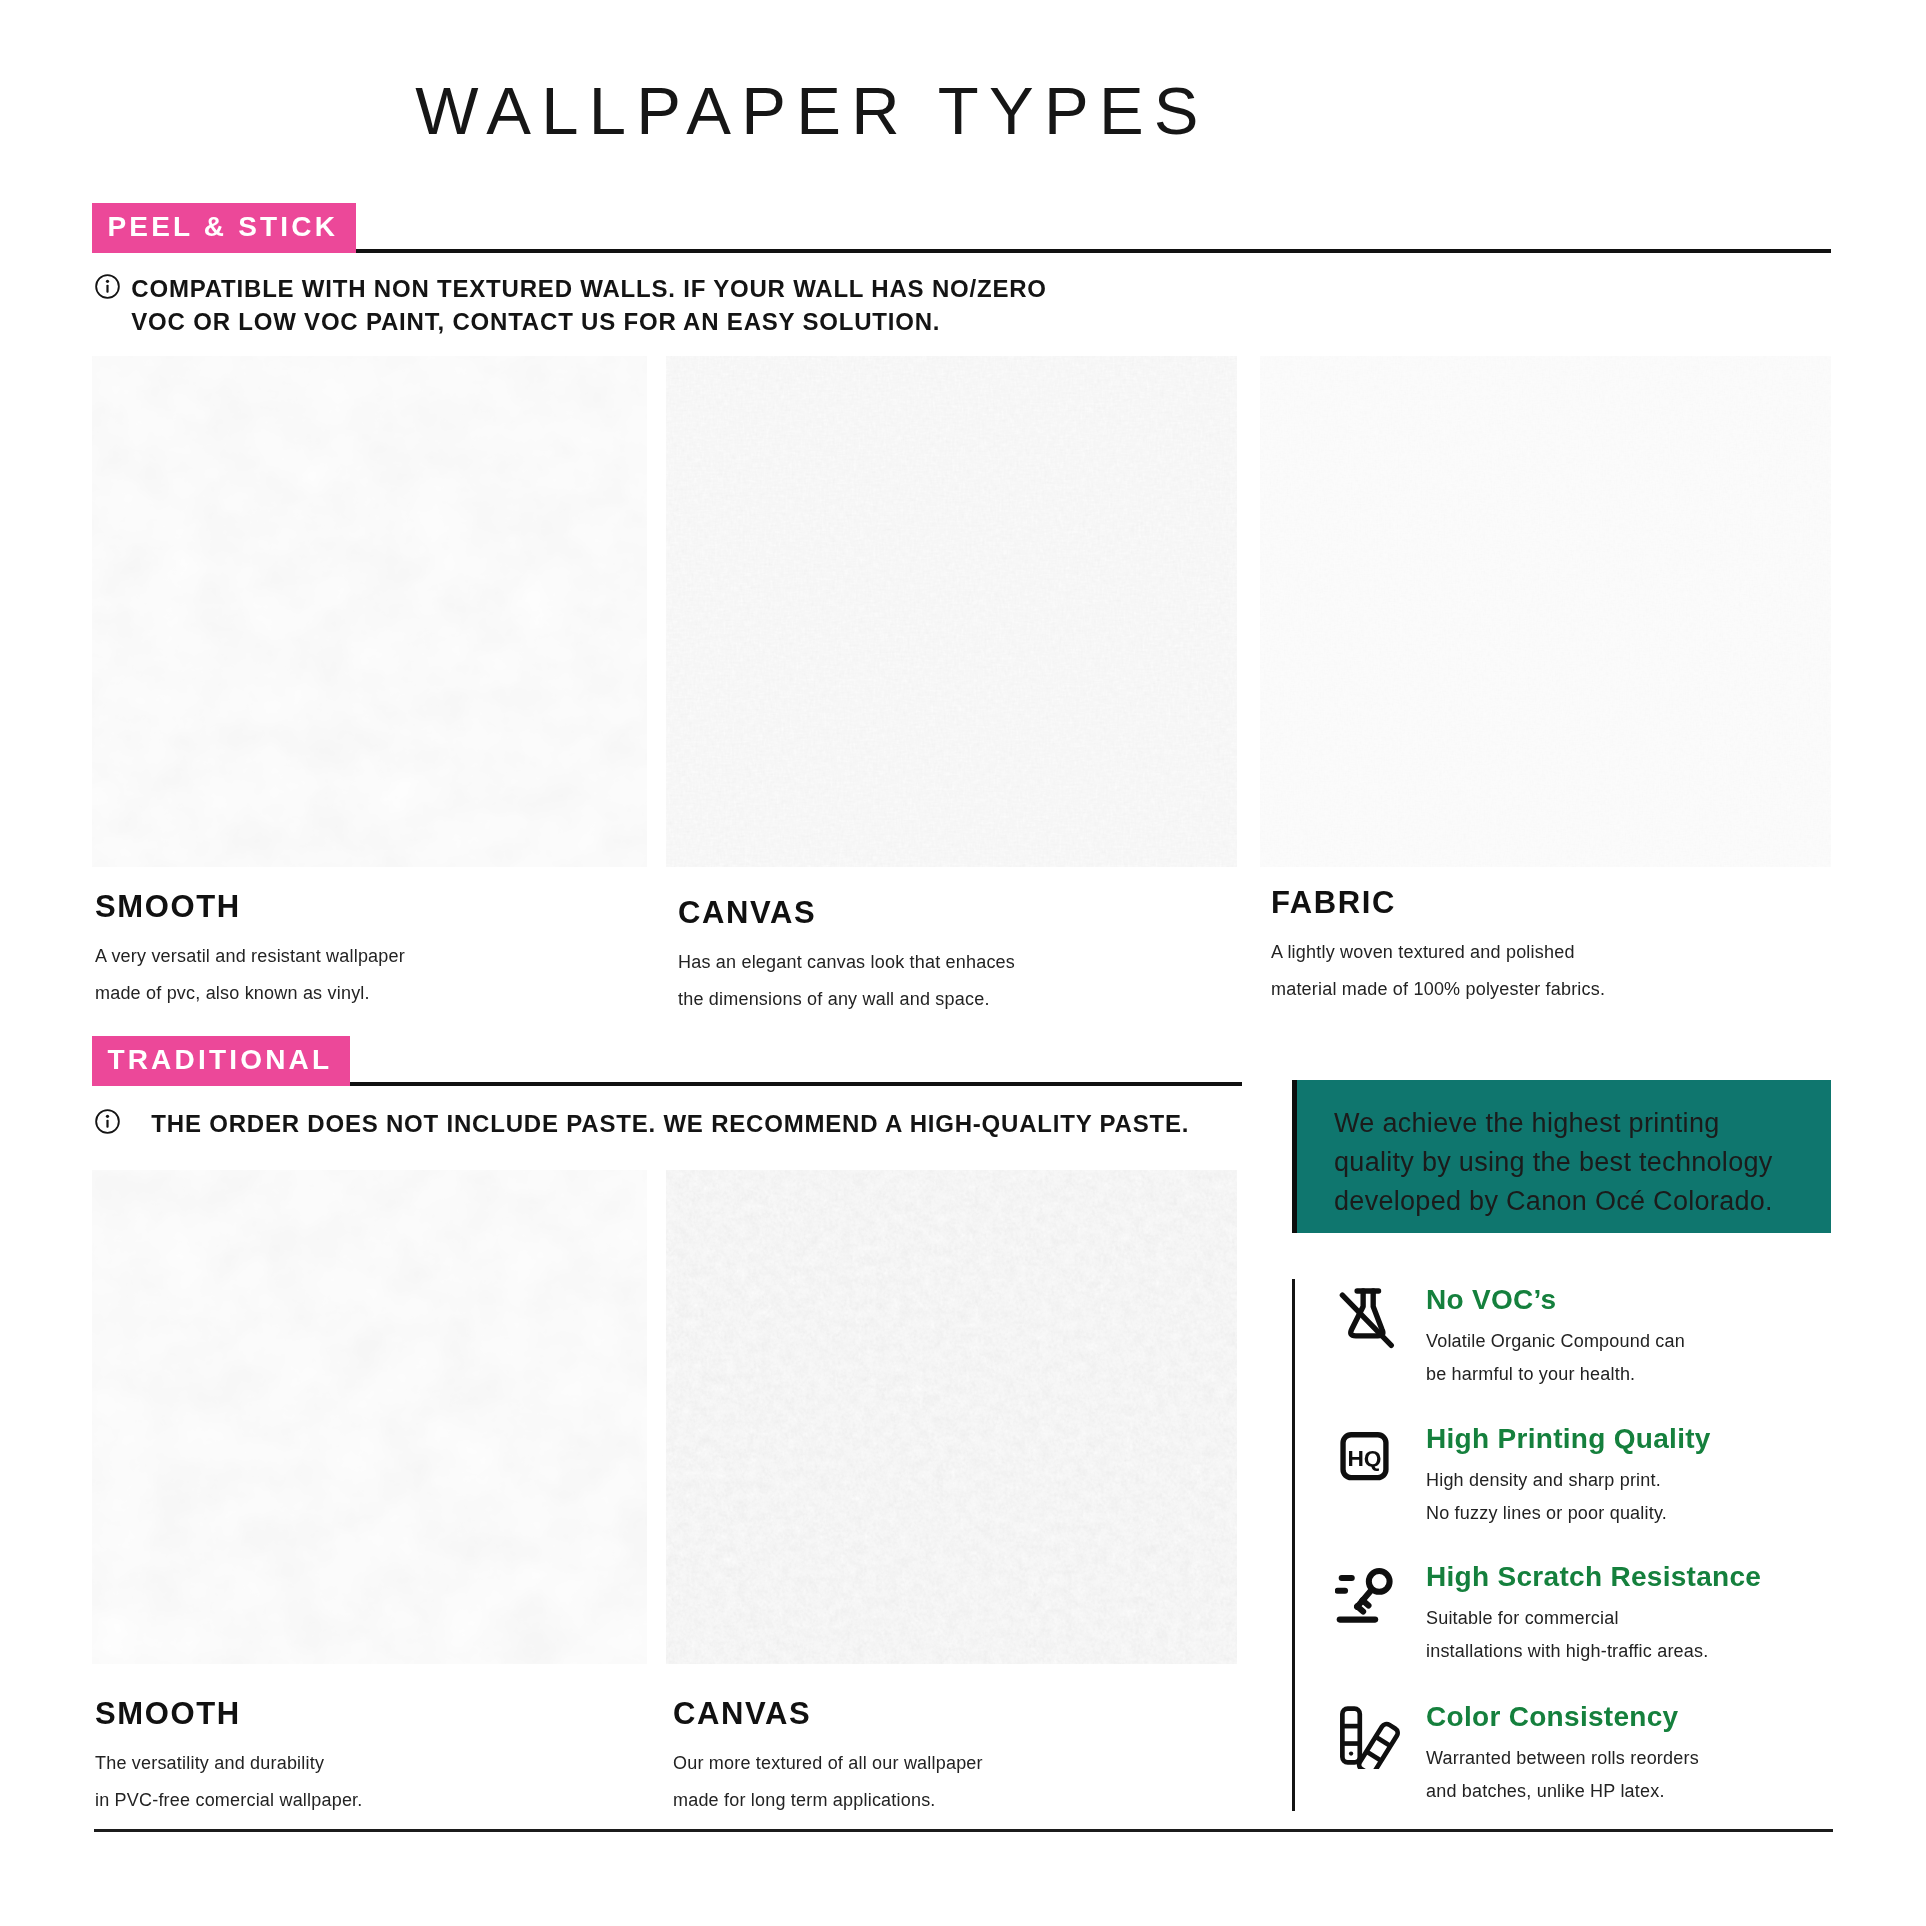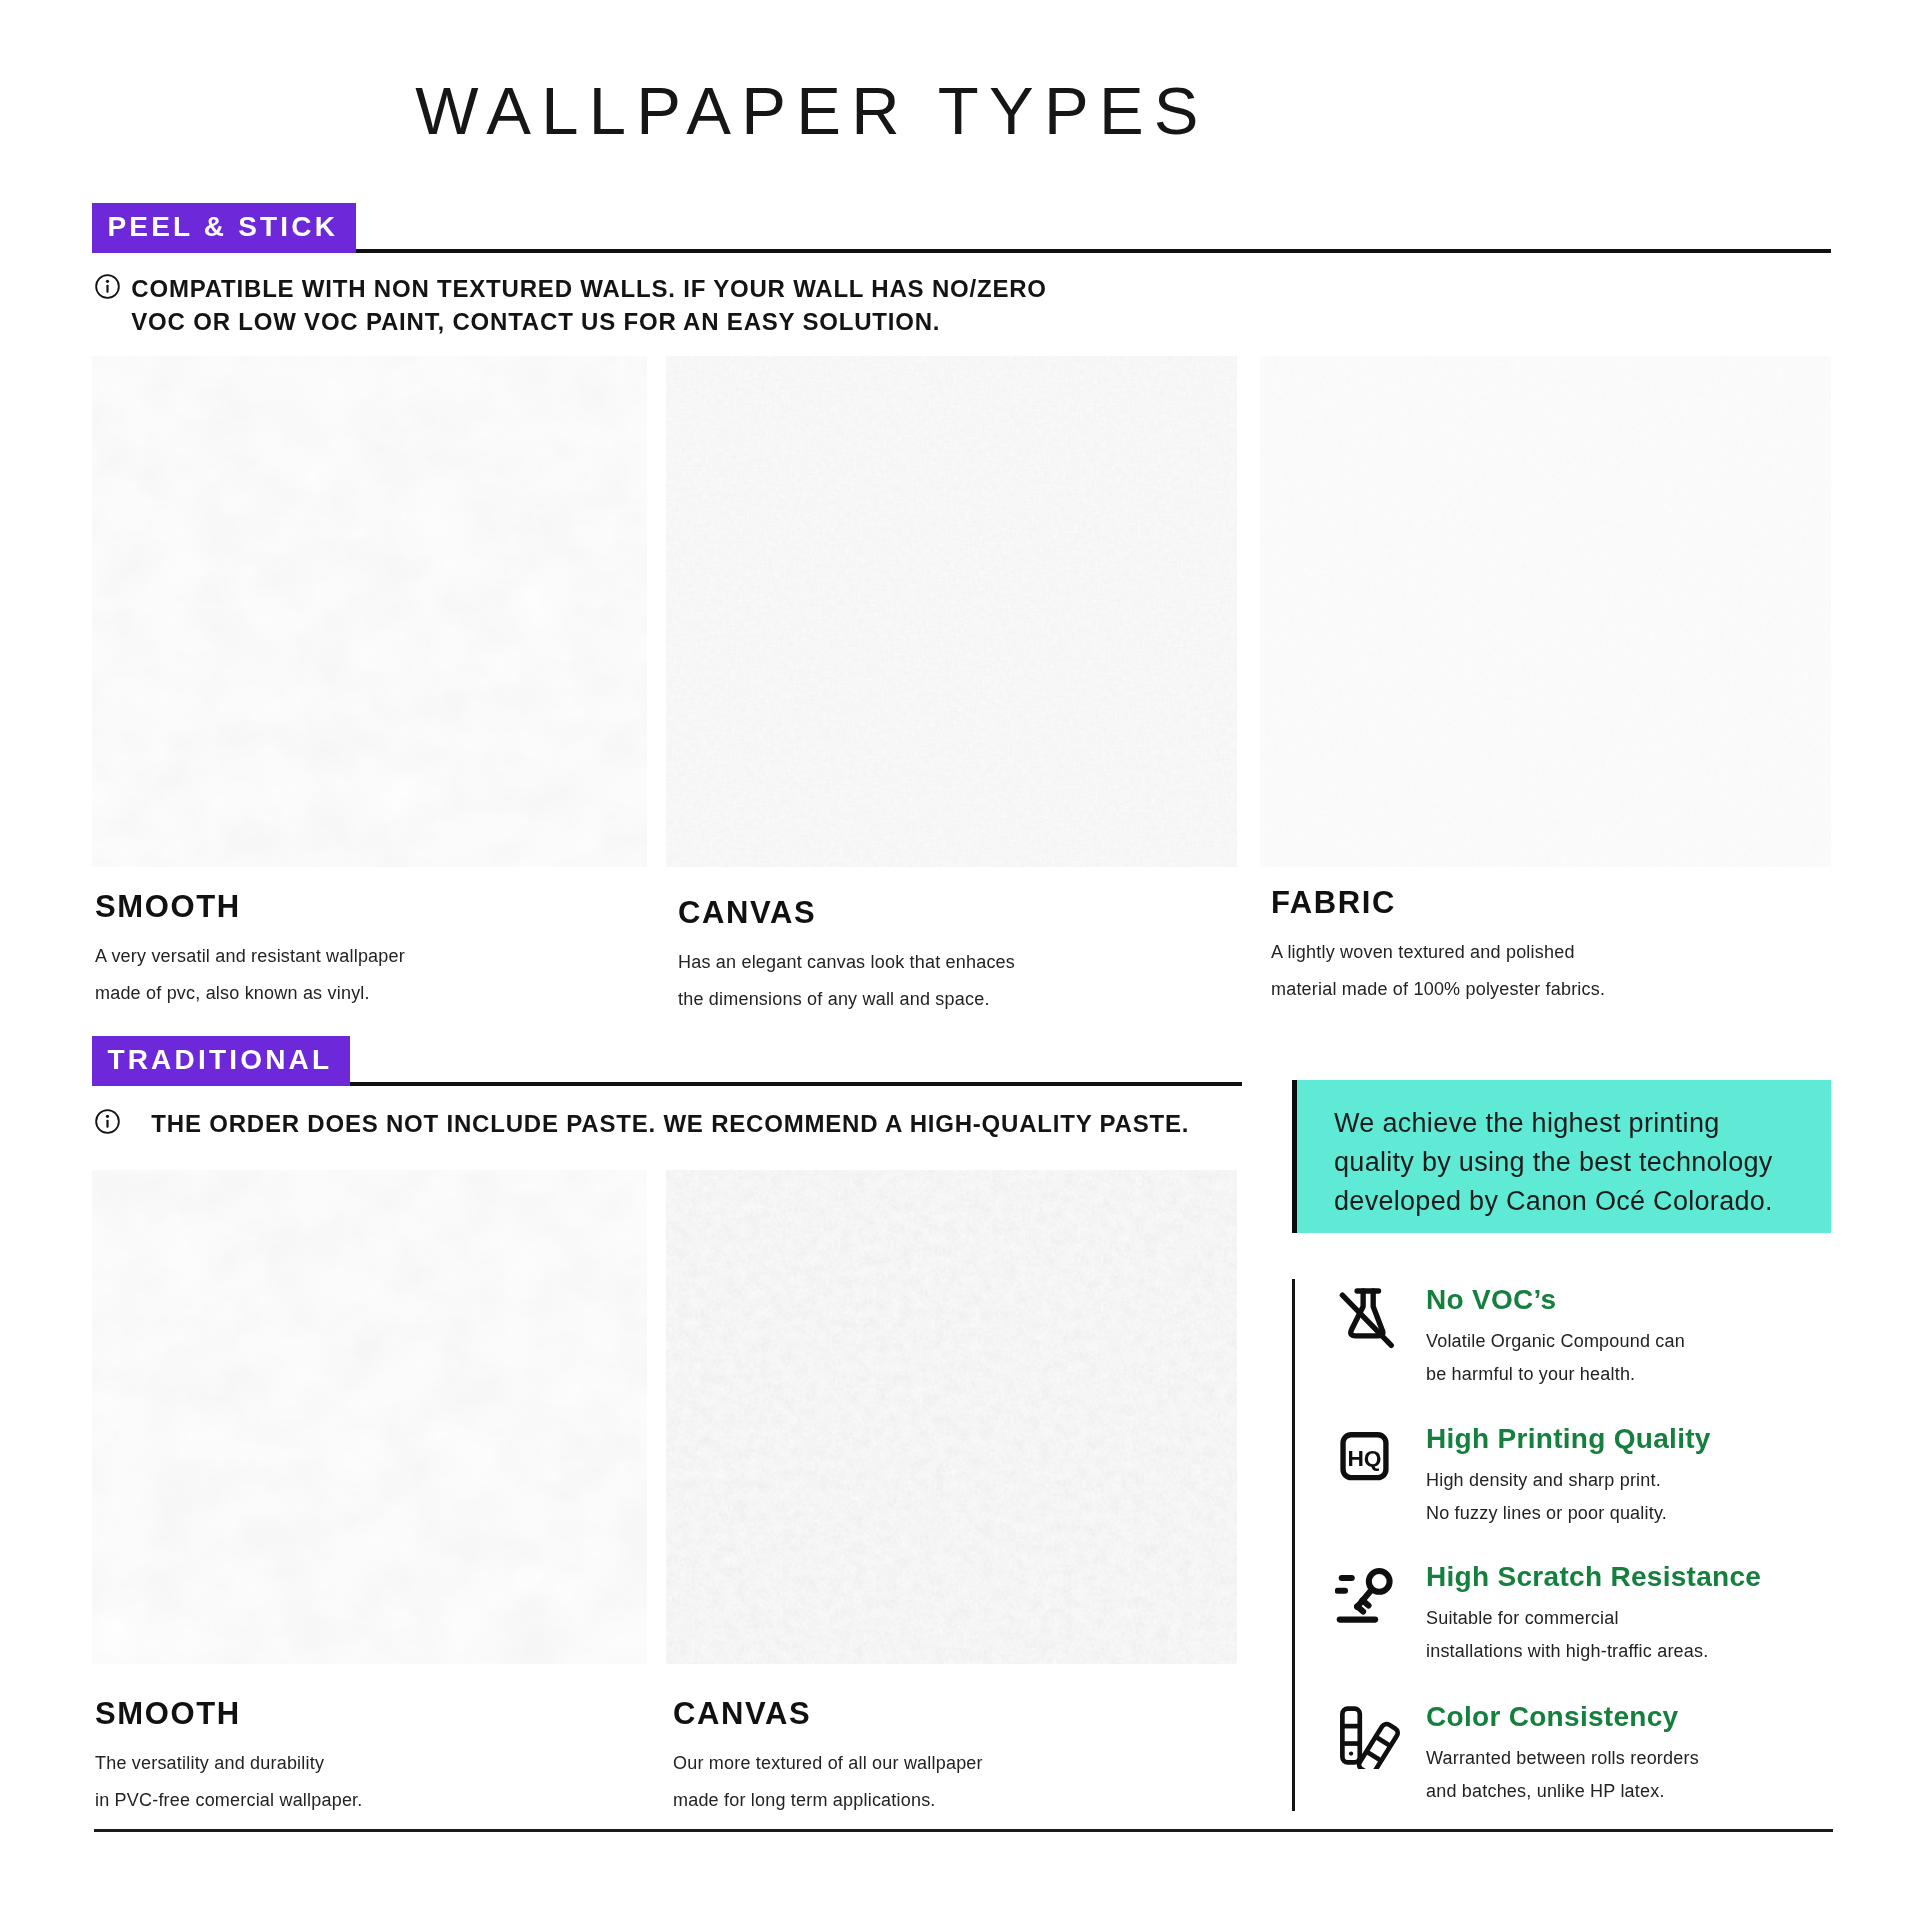--- a/index.html
+++ b/index.html
@@ -18,21 +18,21 @@
     text-align: center;
     font-size: 67px; font-weight: 400; letter-spacing: 10.3px;
     color: #161616; white-space: nowrap;
   }
 
   
   .section-header { position: absolute; display: flex; align-items: flex-end; }
   .section-header.sh1 { left: 92px; top: 203px; width: 1739px; }
   .section-header.sh2 { left: 92px; top: 1036px; width: 1150px; }
   .section-label {
-    background: #6d28d9; color: #ffffff;
+    background: #ec4899; color: #ffffff;
     font-size: 28px; font-weight: 600; letter-spacing: 3.2px;
     padding: 8.3px 18px 9.6px 15.4px; white-space: nowrap;
   }
   .section-line { flex: 1; height: 3.9px; background: #111111; }
 
   
   .note { position: absolute; display: flex; align-items: flex-start; font-weight: bold; }
   .note.n1 { left: 94px; top: 272px; }
   .note.n2 { left: 94px; top: 1107px; gap: 20px; }
   .note .info-glyph { flex: 0 0 auto; margin-top: 1.3px; }
@@ -69,21 +69,21 @@
   .cl-r1.c2 { left: 678px; top: 895px; }
   .cl-r1.c3 { left: 1271px; top: 885px; }
   .cl-r2 { top: 1696px; }
   .cl-r2.c1 { left: 95px; }
   .cl-r2.c2 { left: 673px; }
 
   
   .quality-bar { position: absolute; left: 1292px; top: 1080px; width: 5.1px; height: 153px; background: #0d0d0d; }
   .quality-box {
     position: absolute; left: 1297px; top: 1080px; width: 534px; height: 153px;
-    background: #5eead4; box-sizing: border-box;
+    background: #0f766e; box-sizing: border-box;
     padding: 24.4px 19px 0 37px;
   }
   .quality-box .q-text {
     font-size: 27px; line-height: 39px; letter-spacing: 0.3px;
     color: #1b1b1b; white-space: pre-line;
   }
 
   
   .feature-rail { position: absolute; left: 1292px; top: 1279px; width: 2.6px; height: 532px; background: #141414; }
   .feature { position: absolute; left: 1335px; width: 501px; }

